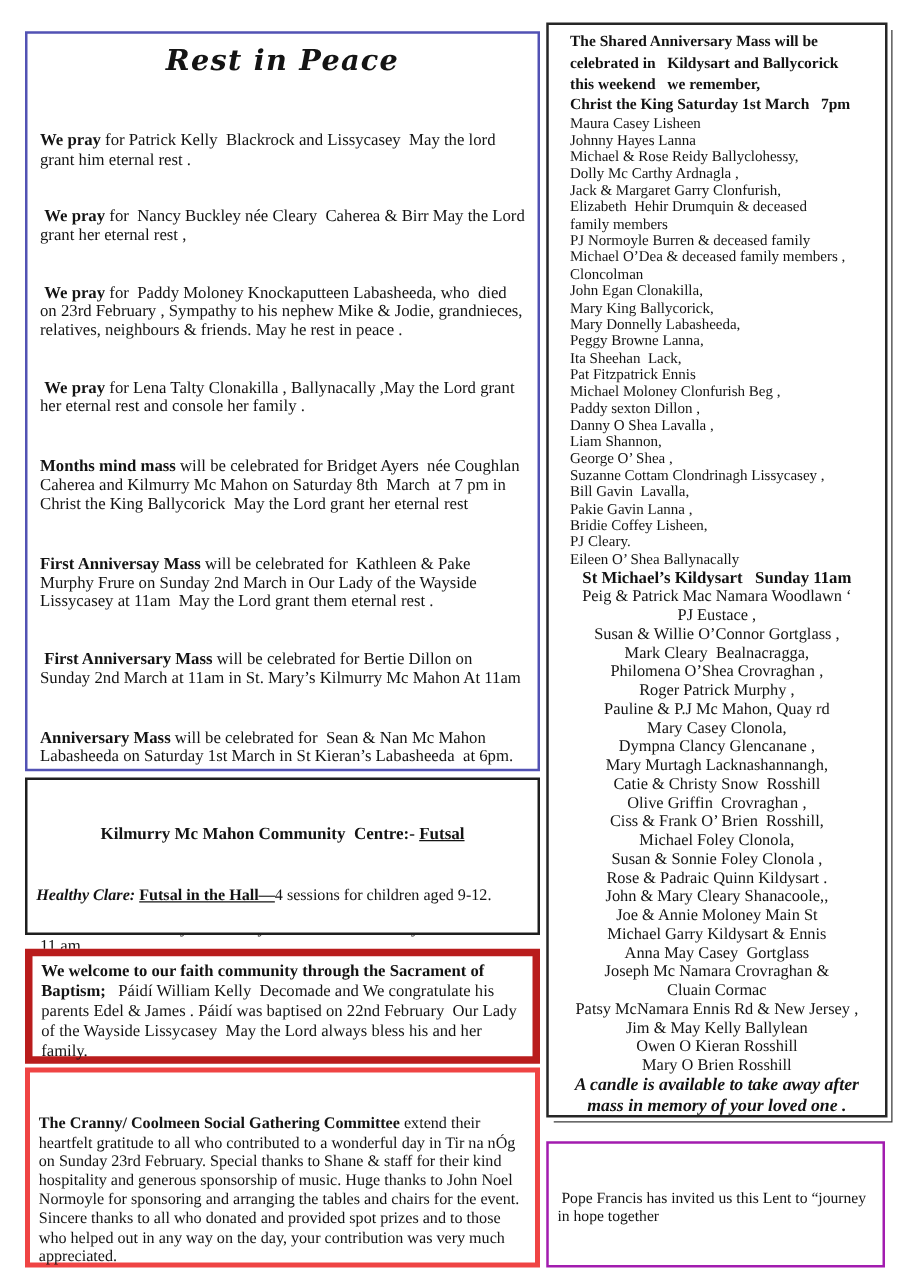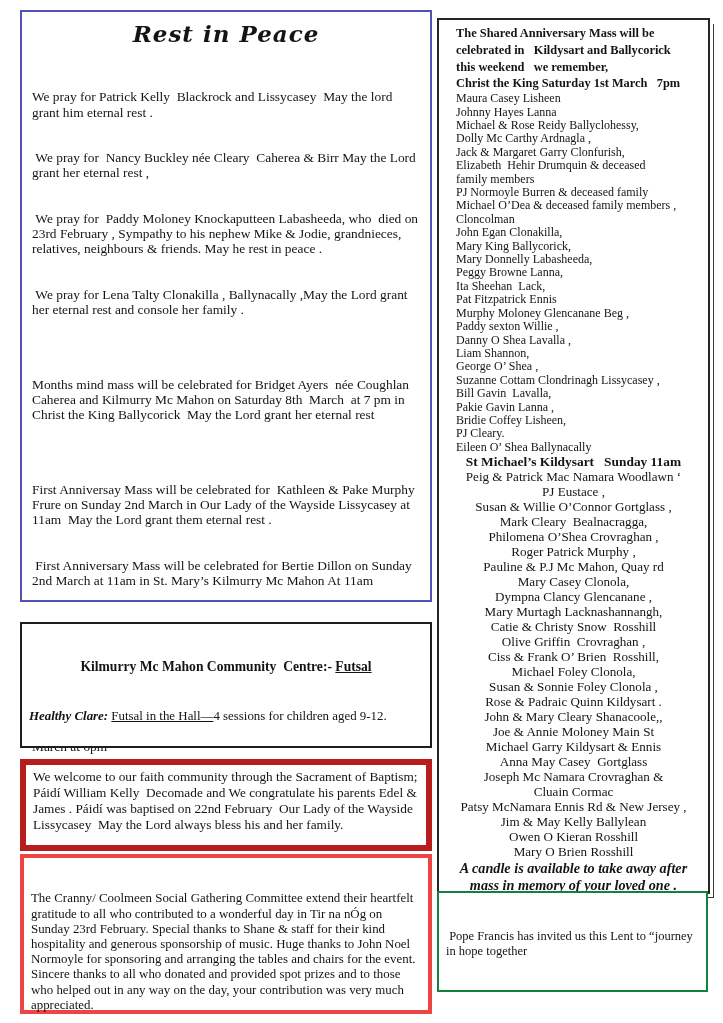--- a/index.html
+++ b/index.html
@@ -3,31 +3,31 @@
 <meta charset="utf-8">
 <style>
   html,body{margin:0;padding:0;}
   body{
     width:723px;height:1023px;background:#ffffff;position:relative;
     font-family:"Liberation Serif", serif;color:#141414;
     -webkit-font-smoothing:antialiased;
   }
   .box{position:absolute;background:#fff;box-sizing:border-box;}
   .prewrap{white-space:pre-wrap;}
-  b{font-weight:normal;}
+  b{font-weight:bold;}
   
-  #rip-box{left:20px;top:10px;width:412px;height:592px;border:2px solid #5252b4;padding:6px 10px 4px 10px;}
+  #rip-box{left:20px;top:25px;width:412px;height:592px;border:2px solid #5252b4;padding:6px 10px 4px 10px;}
   #rip-title{
     text-align:center;font-family:"DejaVu Serif", serif;
     font-weight:bold;font-style:italic;font-size:23px;letter-spacing:1px;
     margin:2px 0 12px 0;
   }
   .rip-text{font-size:13.4px;line-height:15.2px;}
   .para{margin:0;}
-  .gap{margin-top:29px;}
+  .gap{margin-top:2px;}
   .gap-lg{margin-top:28px;}
   #community-box{left:20px;top:622px;width:412px;height:126px;border:2px solid #1e1e1e;padding:3px 7px;}
   .comm-text{font-size:12.9px;line-height:16.2px;}
   #community-heading{text-align:center;font-weight:bold;font-size:13.6px;}
   .u{text-decoration:underline;}
   .bi{font-weight:bold;font-style:italic;}
   a.email{color:#2a52be;text-decoration:underline;cursor:pointer;}
   #baptism-box{left:20px;top:759px;width:412px;height:92px;border:6px solid #b91c1c;padding:4px 7px;}
   .bap-text{font-size:13.3px;line-height:16px;}
   #cranny-box{left:20px;top:854px;width:412px;height:160px;border:4px solid #ef4444;padding:3px 7px;}
@@ -40,21 +40,21 @@
   }
   .shared-header{font-weight:bold;font-size:12.4px;line-height:16.8px;}
   .names-sat{font-size:12px;line-height:13.4px;text-align:left;}
   .names-sun{font-size:13.1px;line-height:15px;text-align:center;}
   .name-line{white-space:pre-wrap;}
   #sunday-subheader{font-weight:bold;font-size:13.4px;line-height:15px;text-align:center;}
   #candle-note{
     font-weight:bold;font-style:italic;font-size:14.2px;line-height:16.8px;
     text-align:center;margin-top:1px;
   }
-  #pope-box{left:437px;top:891px;width:271px;height:101px;border:2px solid #15803d;padding:4px 7px;overflow:hidden;}
+  #pope-box{left:437px;top:913px;width:271px;height:101px;border:2px solid #a21caf;padding:4px 7px;overflow:hidden;}
   .pope-text{font-size:12.5px;line-height:15.8px;}
 </style>
 </head>
 <body>
 
 <div>
 
   <section class="box" id="rip-box">
     <h1 id="rip-title">Rest in Peace</h1>
     <div class="rip-text prewrap">
@@ -112,22 +112,22 @@
 family members</div>
         <div class="name-line">PJ Normoyle Burren &amp; deceased family</div>
         <div class="name-line">Michael O’Dea &amp; deceased family members ,
 Cloncolman</div>
         <div class="name-line">John Egan Clonakilla,</div>
         <div class="name-line">Mary King Ballycorick,</div>
         <div class="name-line">Mary Donnelly Labasheeda,</div>
         <div class="name-line">Peggy Browne Lanna,</div>
         <div class="name-line">Ita Sheehan  Lack,</div>
         <div class="name-line">Pat Fitzpatrick Ennis</div>
-        <div class="name-line">Murphy Moloney Glencanane Beg ,</div>
-        <div class="name-line">Paddy sexton Willie ,</div>
+        <div class="name-line">Michael Moloney Clonfurish Beg ,</div>
+        <div class="name-line">Paddy sexton Dillon ,</div>
         <div class="name-line">Danny O Shea Lavalla ,</div>
         <div class="name-line">Liam Shannon,</div>
         <div class="name-line">George O’ Shea ,</div>
         <div class="name-line">Suzanne Cottam Clondrinagh Lissycasey ,</div>
         <div class="name-line">Bill Gavin  Lavalla,</div>
         <div class="name-line">Pakie Gavin Lanna ,</div>
         <div class="name-line">Bridie Coffey Lisheen,</div>
         <div class="name-line">PJ Cleary.</div>
         <div class="name-line">Eileen O’ Shea Ballynacally</div>
       </div>

